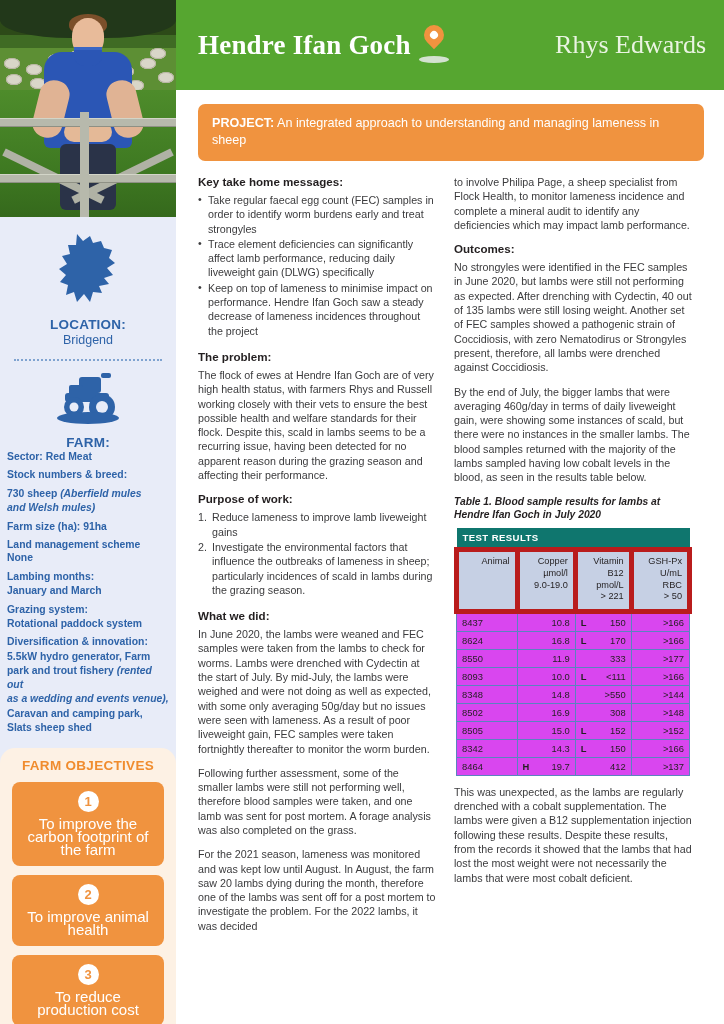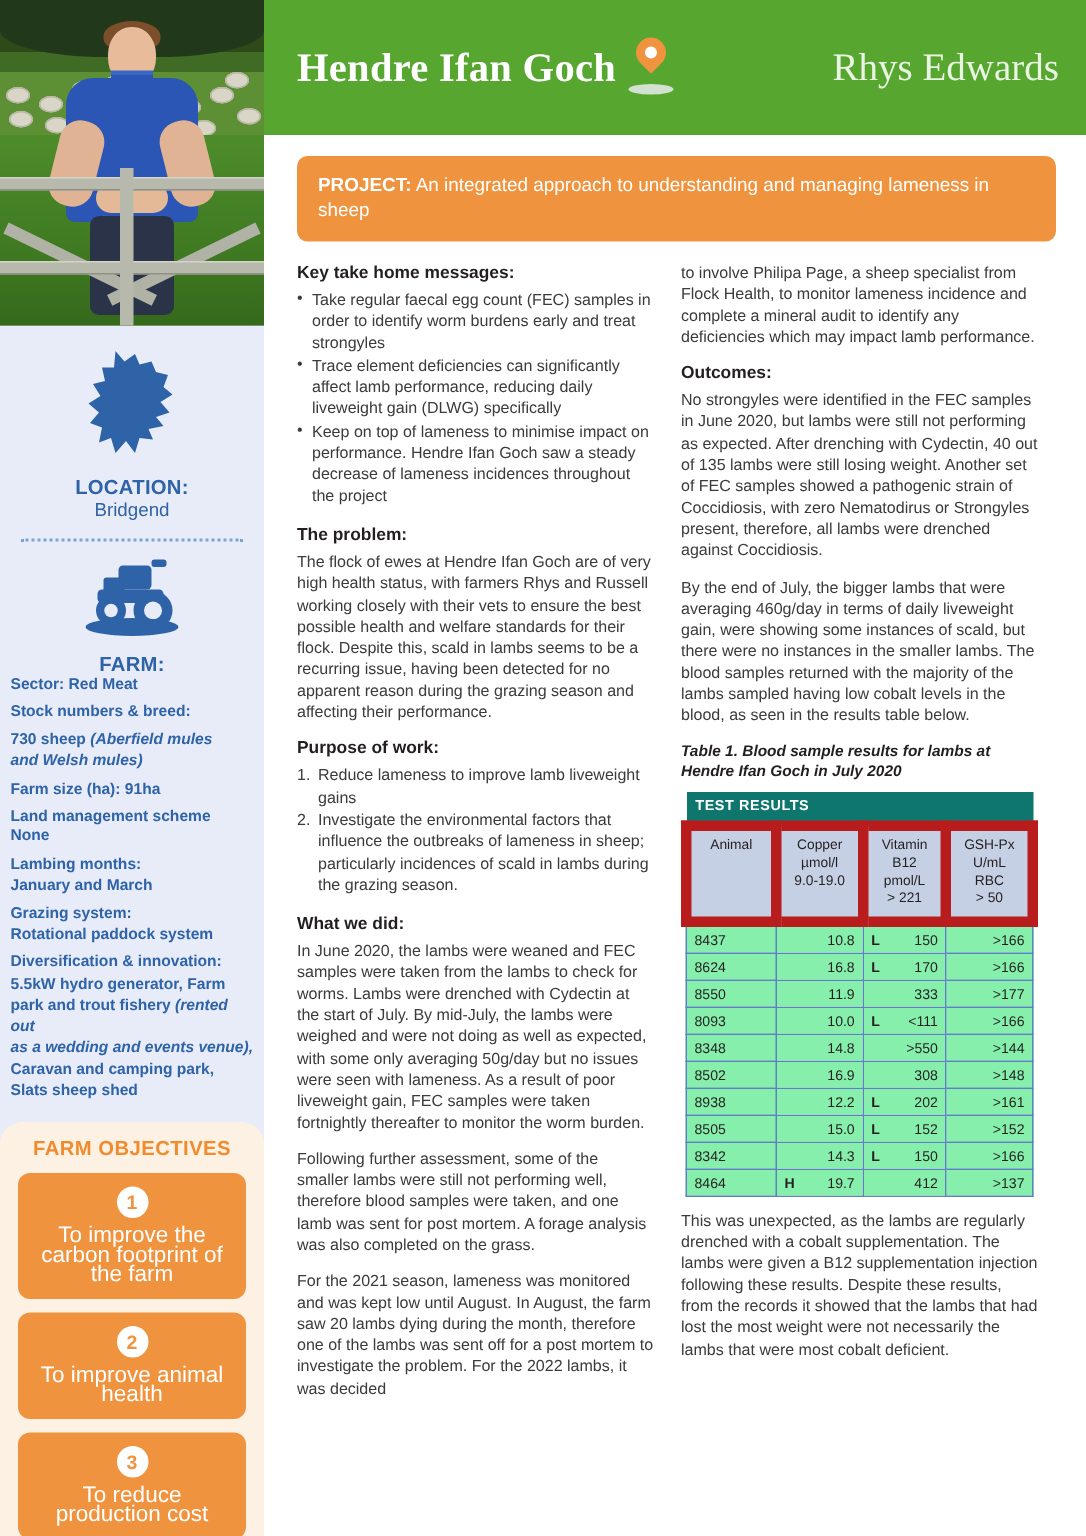--- a/index.html
+++ b/index.html
@@ -80,23 +80,23 @@
   ul.bullets li { font-size: 10.7px; line-height: 14.3px; color:#3b3b3d; padding-left: 10px; position:relative; margin-bottom: 1px; }
   ul.bullets li:before { content:"•"; position:absolute; left:0; top:-1px; }
   ol.nums { list-style:none; counter-reset: n; margin:0 0 2px; }
   ol.nums li { counter-increment:n; font-size:10.7px; line-height:14.3px; color:#3b3b3d; padding-left:14px; position:relative; margin-bottom:1px; }
   ol.nums li:before { content: counter(n) "."; position:absolute; left:0; top:0; }
 
   .table-cap { font-size: 10.3px; line-height:13.4px; font-style: italic; font-weight:700; color:#231f20; margin: 6px 0 7px; }
 
   table.results { width: 100%; border-collapse: collapse; table-layout: fixed; }
   table.results .banner td { background:#0f766e; color:#fff; font-size: 9.6px; font-weight:700; letter-spacing:.4px; padding: 4px 6px; }
-  table.results th { background:#c6d0e4; color:#231f20; font-size: 9.2px; font-weight:400; text-align:center;
-      vertical-align: top; padding: 4px 5px 6px; border:7px solid #b91c1c; line-height: 11.6px; height: 56px; }
-  table.results td.cell { font-size: 9.4px; color:#231f20; border:1px solid #5b83bf; padding: 3px 5px; background:#86efac; height: 17px; }
+  table.results th { background:#c6d0e4; color:#231f20; font-size: 9.2px; font-weight:400; text-align:right;
+      vertical-align: top; padding: 4px 5px 6px; border:5px solid #b91c1c; line-height: 11.6px; height: 56px; }
+  table.results td.cell { font-size: 9.4px; color:#231f20; border:1px solid #5b83bf; padding: 3px 5px; background:#d946ef; height: 17px; }
   td.c-animal { text-align:left; }
   td.c-num { text-align:right; }
   td.c-flag { position:relative; text-align:right; }
   td.c-flag .fl { position:absolute; left:5px; font-weight:700; }
   .col-w1 { width: 26%; } .col-w2 { width: 25%; } .col-w3 { width: 24%; } .col-w4 { width: 25%; }
 
   p.after-table { margin-top: 9px; }
 </style>
 </head>
 <body>
@@ -317,26 +317,20 @@
               <td class="cell c-flag"><span class="fl"></span><span>&gt;550</span></td>
               <td class="cell c-num">&gt;144</td>
             </tr>
             <tr>
               <td class="cell c-animal">8502</td>
               <td class="cell c-flag"><span class="fl"></span><span>16.9</span></td>
               <td class="cell c-flag"><span class="fl"></span><span>308</span></td>
               <td class="cell c-num">&gt;148</td>
             </tr>
             <tr>
-              <td class="cell c-animal">8938</td>
-              <td class="cell c-flag"><span class="fl"></span><span>12.2</span></td>
-              <td class="cell c-flag"><span class="fl">L</span><span>202</span></td>
-              <td class="cell c-num">&gt;161</td>
-            </tr>
-            <tr>
               <td class="cell c-animal">8505</td>
               <td class="cell c-flag"><span class="fl"></span><span>15.0</span></td>
               <td class="cell c-flag"><span class="fl">L</span><span>152</span></td>
               <td class="cell c-num">&gt;152</td>
             </tr>
             <tr>
               <td class="cell c-animal">8342</td>
               <td class="cell c-flag"><span class="fl"></span><span>14.3</span></td>
               <td class="cell c-flag"><span class="fl">L</span><span>150</span></td>
               <td class="cell c-num">&gt;166</td>

